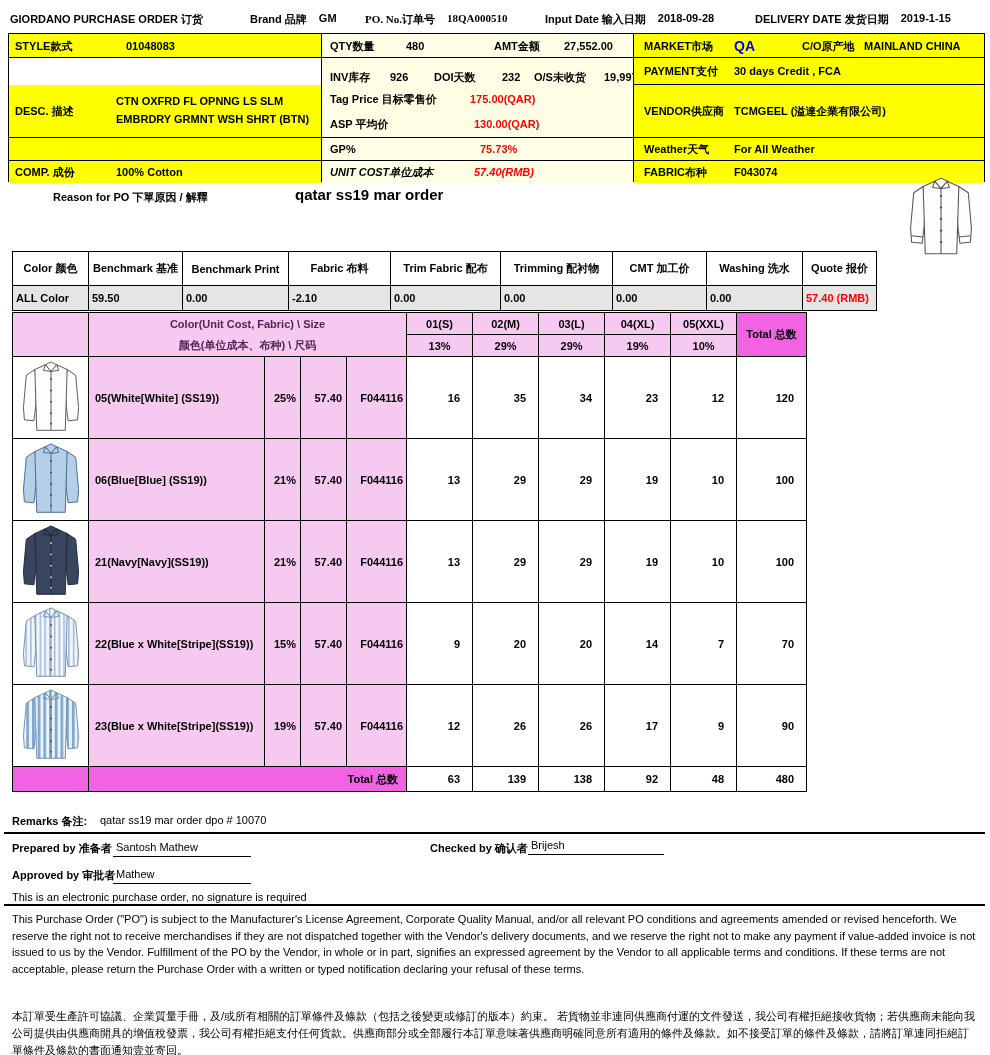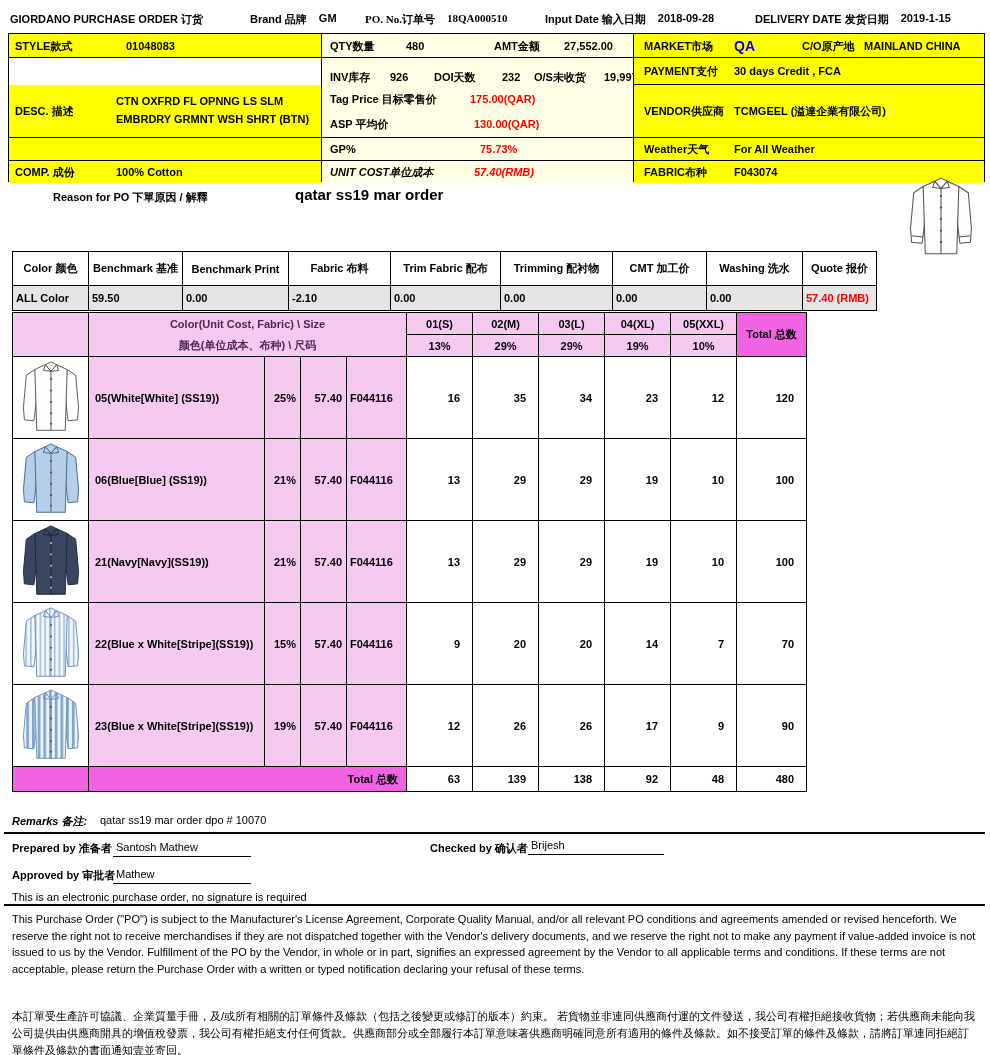--- a/index.html
+++ b/index.html
@@ -32,21 +32,21 @@
   .bench td{height:25px;background:#e5e5e5;text-align:left;vertical-align:middle;}
   .pink{background:#F6C9F1;}
   .mag{background:#F163E3;}
   .szt .hrow td{height:22px;text-align:center;vertical-align:middle;}
   .szt .hdrbig{color:#552255;text-align:center;}
   .szt .hdrbig div{line-height:21px;}
   .szt .drow td{height:82px;vertical-align:middle;}
   .szt .qty{text-align:right;padding-right:12px;background:#fff;}
   .szt .lblc{text-align:left;padding-left:6px;}
   .szt .pctc,.szt .costc{text-align:right;padding-right:4px;}
-  .szt .fabc{text-align:left;margin-top:23px;}
+  .szt .fabc{text-align:right;margin-top:23px;}
   .szt .frow td{height:25px;vertical-align:middle;}
   .szt .imgc{background:#fff;text-align:center;vertical-align:middle;padding:0;}
   
   .shirt{display:block;margin:0 auto;}
   .shirt .ln{stroke:#555;stroke-width:1;fill:none;stroke-linejoin:round;}
   .sh-white .pc{fill:#fdfdfd;stroke:#555;stroke-width:1;stroke-linejoin:round;}
   .sh-blue  .pc{fill:#b5cfe8;stroke:#49678c;stroke-width:1;stroke-linejoin:round;}
   .sh-navy  .pc{fill:#3a4660;stroke:#1f2838;stroke-width:1;stroke-linejoin:round;}
   .sh-st    .pc{stroke:#6f8fb2;stroke-width:1;stroke-linejoin:round;}
   .btn{fill:#444;}
@@ -432,21 +432,21 @@
       <td class="qty">63</td>
       <td class="qty">139</td>
       <td class="qty">138</td>
       <td class="qty">92</td>
       <td class="qty">48</td>
       <td class="qty">480</td>
     </tr>
   </tbody>
     </table>
 
-  <div class="abs b" style="left:12px;top:814px;font-style:italic;">Remarks 备注:</div>
+  <div class="abs b" style="left:12px;top:814px;">Remarks 备注:</div>
   <div class="abs" style="left:100px;top:814px;font-weight:normal;">qatar ss19 mar order dpo # 10070</div>
   <div class="hline" style="top:832px;"></div>
 
   <div class="abs b" style="left:12px;top:841px;">Prepared by 准备者</div>
   <span class="uval abs" style="left:113px;top:841px;width:132px;">Santosh Mathew</span>
   <div class="abs b" style="left:430px;top:841px;">Checked by 确认者</div>
   <span class="uval abs" style="left:528px;top:839px;width:130px;">Brijesh</span>
 
   <div class="abs b" style="left:12px;top:868px;">Approved by 审批者</div>
   <span class="uval abs" style="left:113px;top:868px;width:132px;">Mathew</span>

